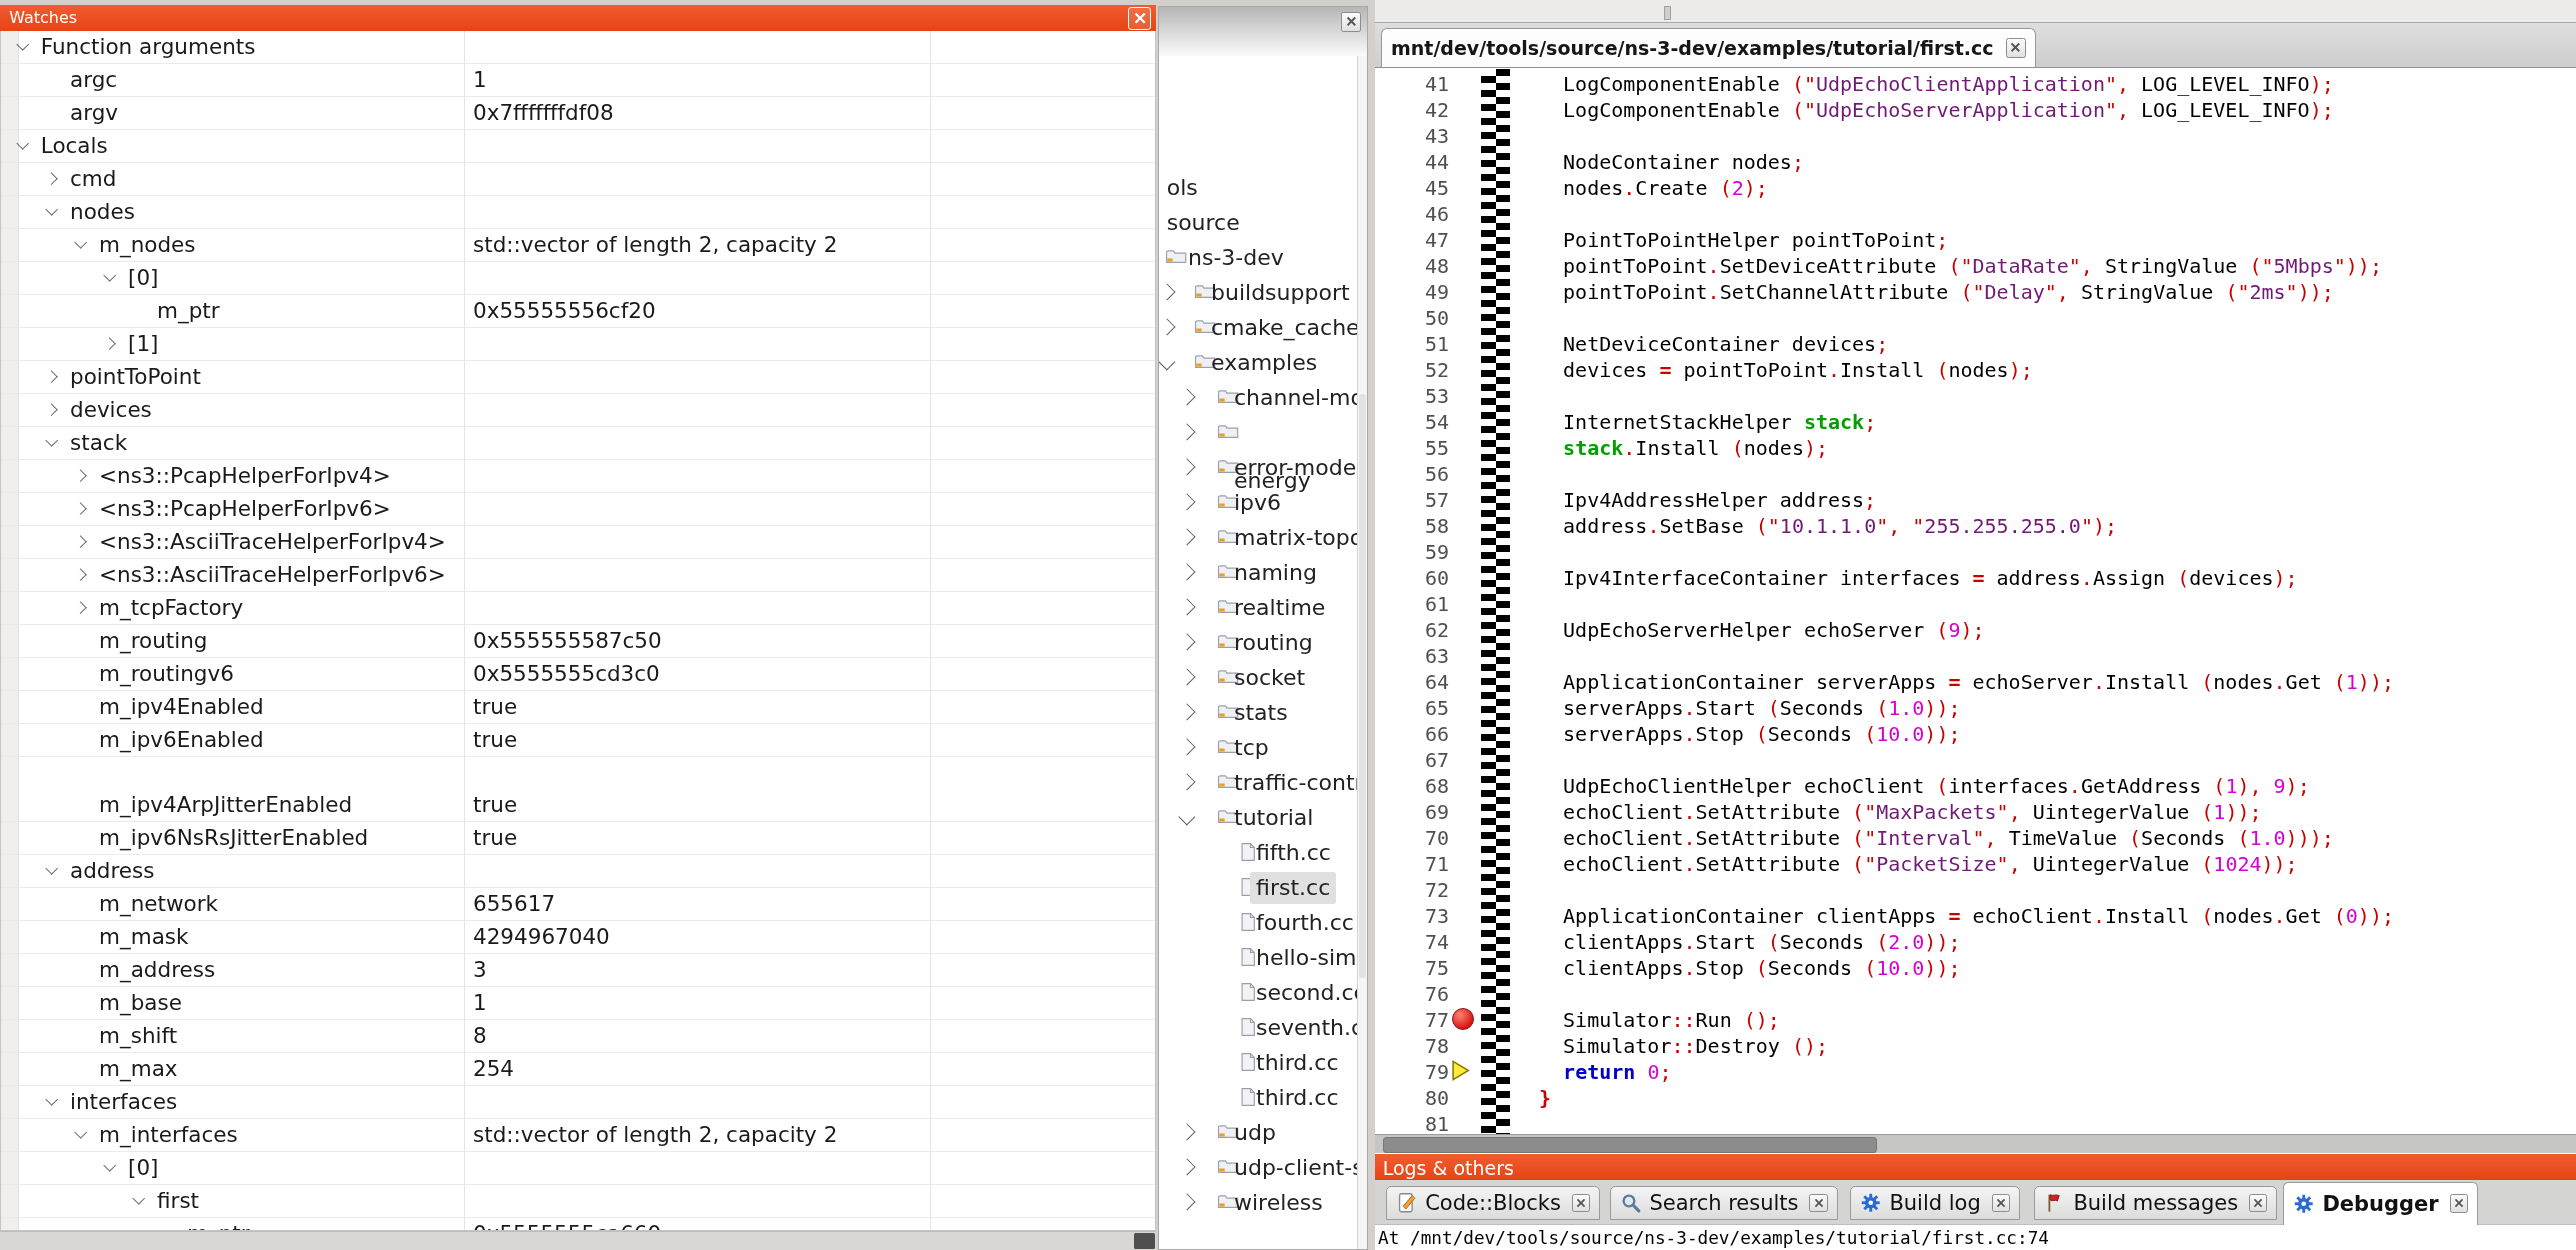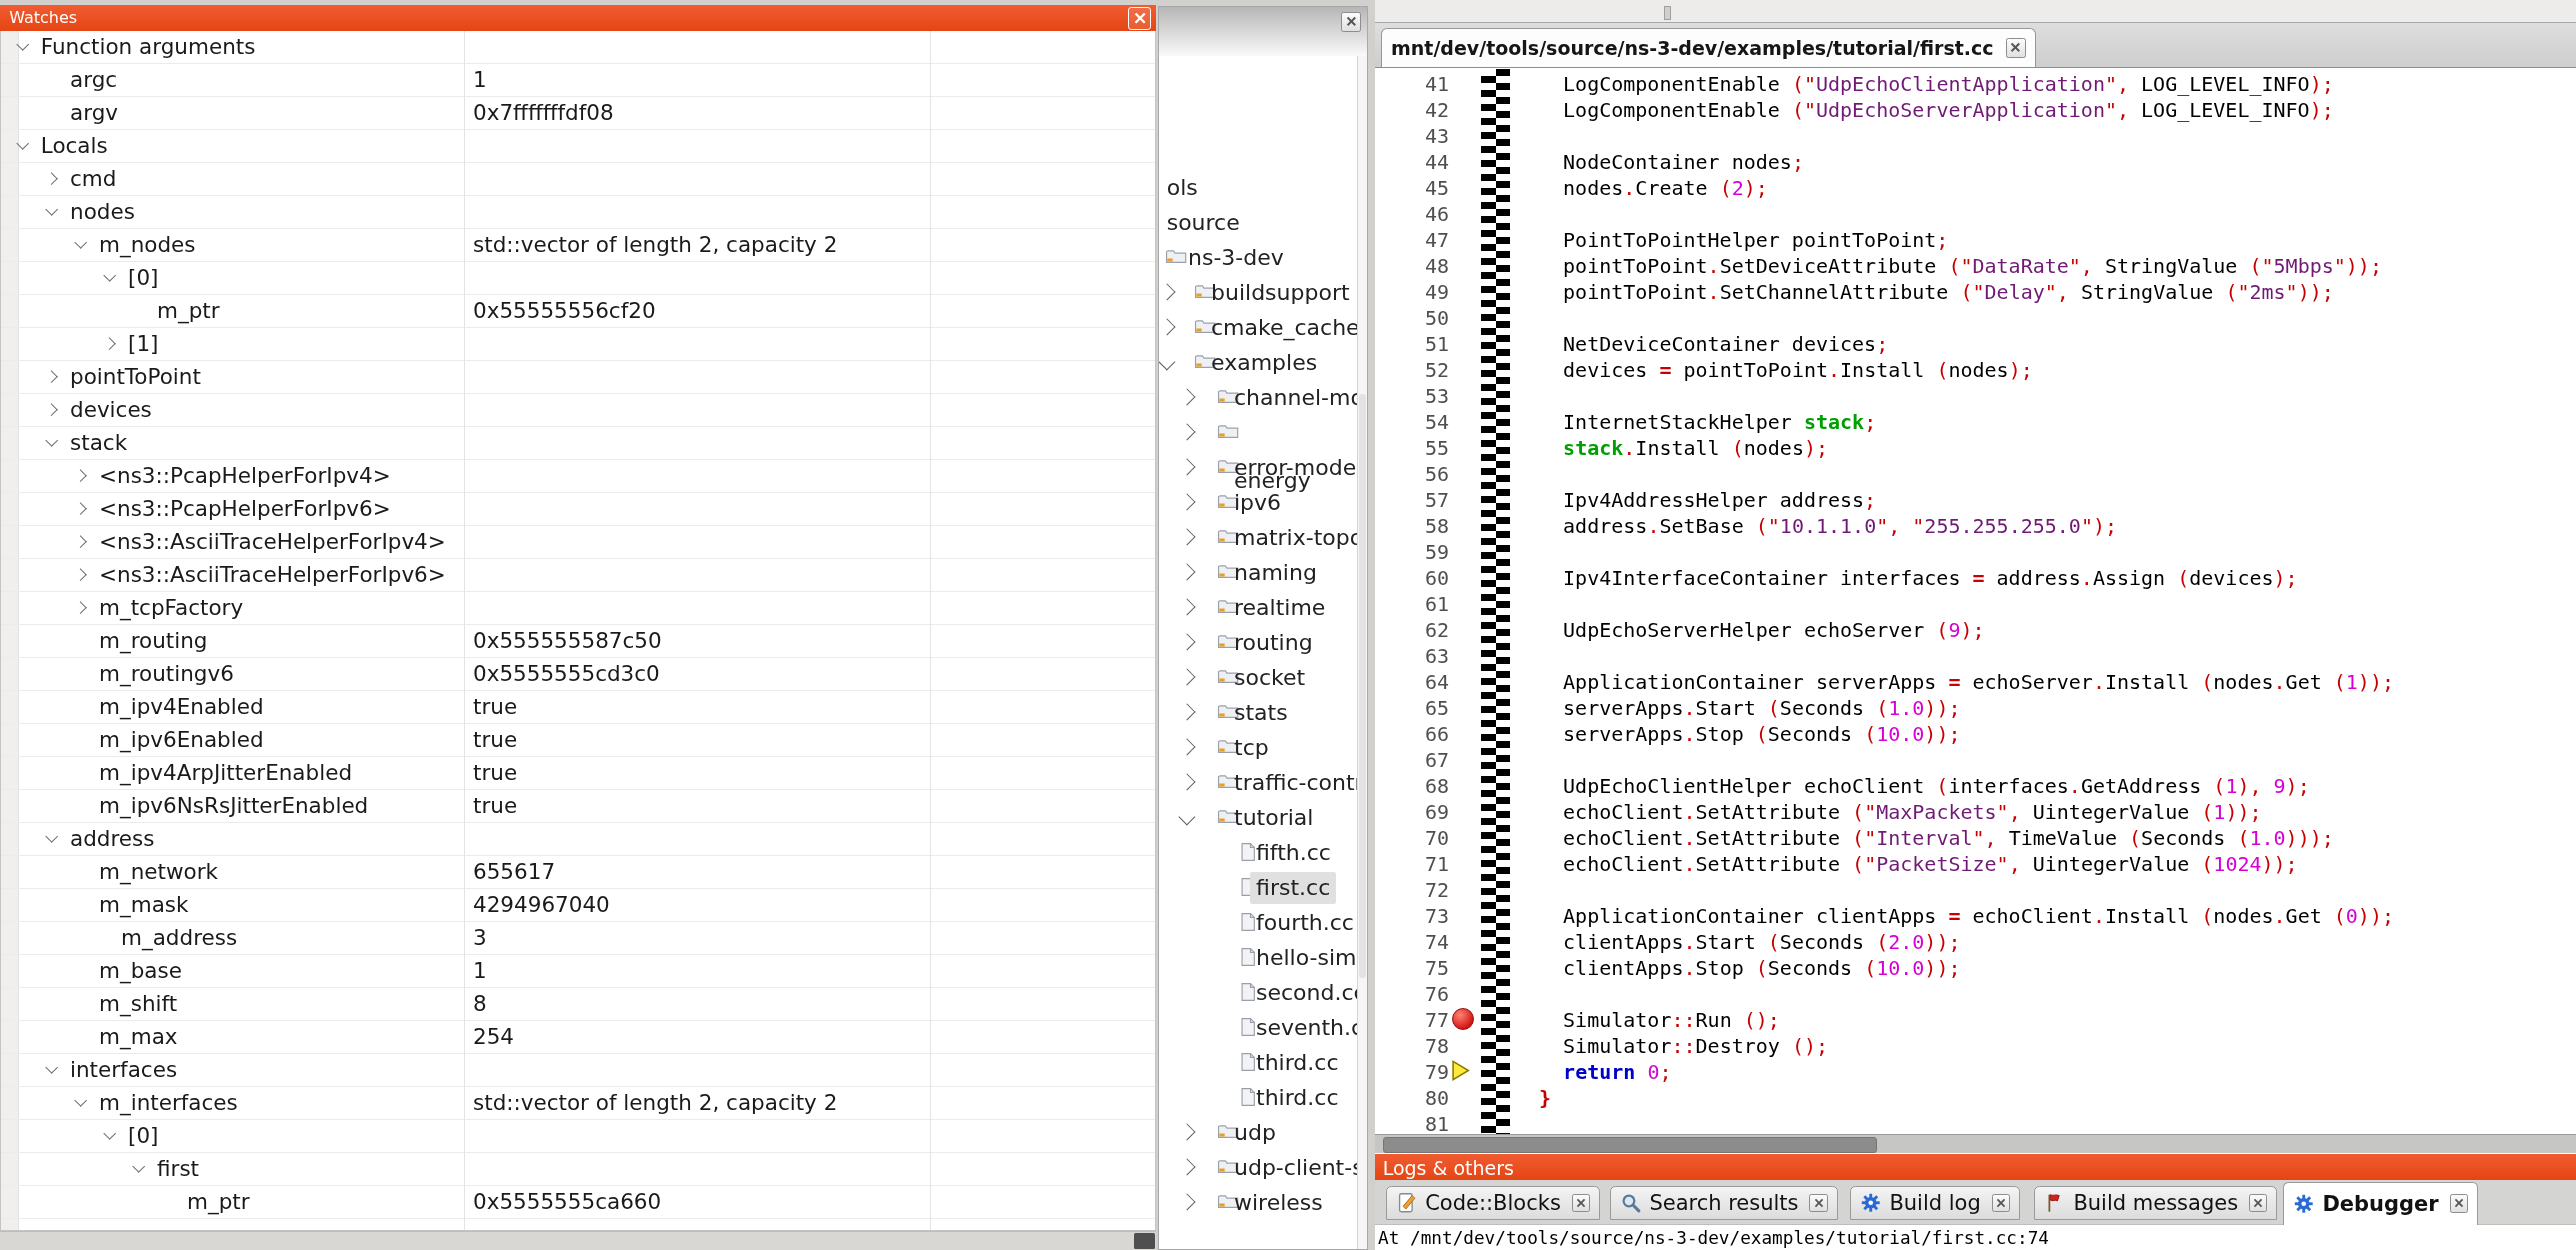--- a/index.html
+++ b/index.html
@@ -108,26 +108,26 @@
         <div class="wrow" style="padding-left: 40px;"><span class="chev open"><i></i></span><span class="wlabel">stack</span></div>
         <div class="wrow" style="padding-left: 69px;"><span class="chev"><i></i></span><span class="wlabel">&lt;ns3::PcapHelperForIpv4&gt;</span></div>
         <div class="wrow" style="padding-left: 69px;"><span class="chev"><i></i></span><span class="wlabel">&lt;ns3::PcapHelperForIpv6&gt;</span></div>
         <div class="wrow" style="padding-left: 69px;"><span class="chev"><i></i></span><span class="wlabel">&lt;ns3::AsciiTraceHelperForIpv4&gt;</span></div>
         <div class="wrow" style="padding-left: 69px;"><span class="chev"><i></i></span><span class="wlabel">&lt;ns3::AsciiTraceHelperForIpv6&gt;</span></div>
         <div class="wrow" style="padding-left: 69px;"><span class="chev"><i></i></span><span class="wlabel">m_tcpFactory</span></div>
         <div class="wrow" style="padding-left: 69px;"><span class="chev"></span><span class="wlabel">m_routing</span><span class="wvalue">0x555555587c50</span></div>
         <div class="wrow" style="padding-left: 69px;"><span class="chev"></span><span class="wlabel">m_routingv6</span><span class="wvalue">0x5555555cd3c0</span></div>
         <div class="wrow" style="padding-left: 69px;"><span class="chev"></span><span class="wlabel">m_ipv4Enabled</span><span class="wvalue">true</span></div>
         <div class="wrow" style="padding-left: 69px;"><span class="chev"></span><span class="wlabel">m_ipv6Enabled</span><span class="wvalue">true</span></div>
-        <div class="wrow" style="padding-left: 69px;"><span class="chev"></span><span class="wlabel">m_ipv4ArpJitterEnabled</span><span class="wvalue">true</span></div>
+        <div class="wrow" style="padding-left: 69px; margin-top: 32px;"><span class="chev"></span><span class="wlabel">m_ipv4ArpJitterEnabled</span><span class="wvalue">true</span></div>
         <div class="wrow" style="padding-left: 69px;"><span class="chev"></span><span class="wlabel">m_ipv6NsRsJitterEnabled</span><span class="wvalue">true</span></div>
         <div class="wrow" style="padding-left: 40px;"><span class="chev open"><i></i></span><span class="wlabel">address</span></div>
         <div class="wrow" style="padding-left: 69px;"><span class="chev"></span><span class="wlabel">m_network</span><span class="wvalue">655617</span></div>
         <div class="wrow" style="padding-left: 69px;"><span class="chev"></span><span class="wlabel">m_mask</span><span class="wvalue">4294967040</span></div>
-        <div class="wrow" style="padding-left: 91px;"><span class="chev"></span><span class="wlabel">m_address</span><span class="wvalue">3</span></div>
+        <div class="wrow" style="padding-left: 69px;"><span class="chev"></span><span class="wlabel">m_address</span><span class="wvalue">3</span></div>
         <div class="wrow" style="padding-left: 69px;"><span class="chev"></span><span class="wlabel">m_base</span><span class="wvalue">1</span></div>
         <div class="wrow" style="padding-left: 69px;"><span class="chev"></span><span class="wlabel">m_shift</span><span class="wvalue">8</span></div>
         <div class="wrow" style="padding-left: 69px;"><span class="chev"></span><span class="wlabel">m_max</span><span class="wvalue">254</span></div>
         <div class="wrow" style="padding-left: 40px;"><span class="chev open"><i></i></span><span class="wlabel">interfaces</span></div>
         <div class="wrow" style="padding-left: 69px;"><span class="chev open"><i></i></span><span class="wlabel">m_interfaces</span><span class="wvalue">std::vector of length 2, capacity 2</span></div>
         <div class="wrow" style="padding-left: 98px;"><span class="chev open"><i></i></span><span class="wlabel">[0]</span></div>
         <div class="wrow" style="padding-left: 127px;"><span class="chev open"><i></i></span><span class="wlabel">first</span></div>
         <div class="wrow" style="padding-left: 157px;"><span class="chev"></span><span class="wlabel">m_ptr</span><span class="wvalue">0x5555555ca660</span></div>
       </div>
     <div class="vline" style="left:463px;"></div>

